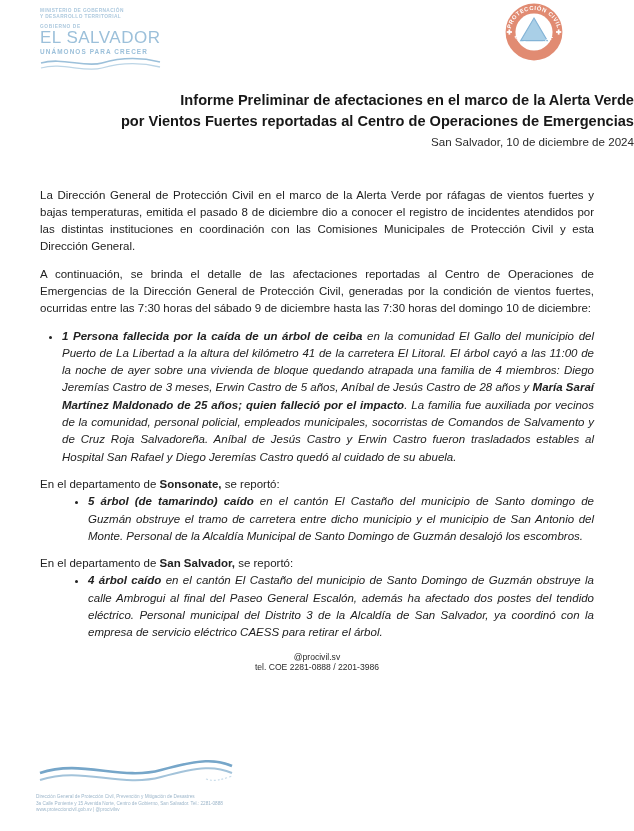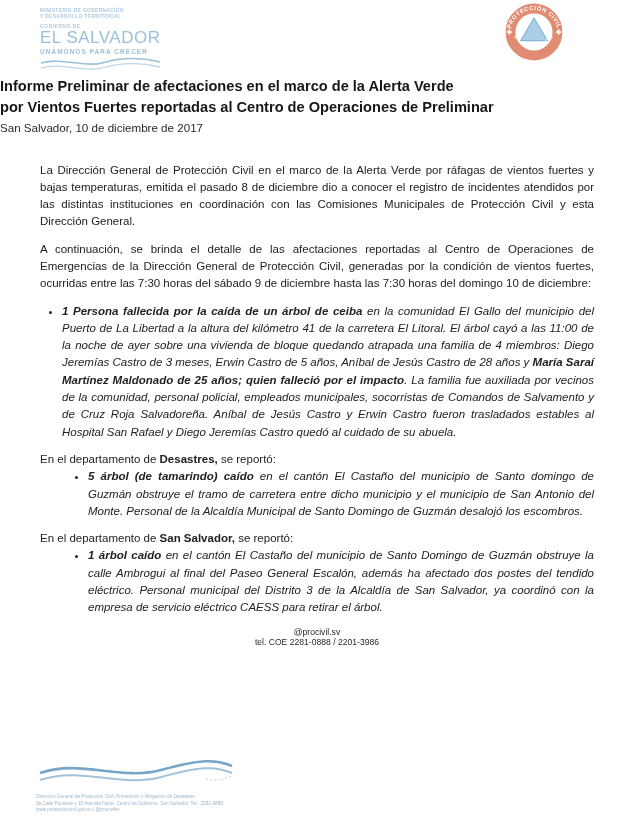--- a/index.html
+++ b/index.html
@@ -13,27 +13,27 @@
   .gov-logo { position:absolute; left:40px; top:8px; width:140px; color:#a3c5dd; }
   .gov-ministry { font-size:4.8px; font-weight:bold; letter-spacing:.4px; line-height:6px; color:#adc9de; }
   .gov-gobierno { font-size:4.8px; font-weight:bold; letter-spacing:.6px; margin-top:4px; color:#adc9de; }
   .gov-country { font-size:17px; letter-spacing:.5px; line-height:18px; color:#9cc0da; }
   .gov-slogan { font-size:6.4px; font-weight:bold; letter-spacing:1.1px; margin-top:1px; color:#9cc0da; }
   .gov-waves { margin-top:2px; display:block; }
 
   .pc-badge { position:absolute; left:505px; top:3px; width:58px; height:58px; }
 
   
-  .title-block { padding-top:76px; text-align:left; }
+  .title-block { padding-top:76px; text-align:right;margin-top:14px; }
   .title-line { font-size:14.6px; font-weight:bold; line-height:20.5px; color:#181818; }
   .subtitle { font-size:11.6px; line-height:15.5px; color:#2a2a2a; }
   .subtitle-first { margin-top:3px; }
 
   
-  .content { padding:0 40px; margin-top:26px; font-size:11.5px; line-height:17.3px; text-align:justify; color:#222; }
+  .content { padding:0 40px; margin-top:37px; font-size:11.5px; line-height:17.3px; text-align:justify; color:#222; }
   .para { margin-bottom:10px; text-align:justify; }
   .section-head { margin-bottom:0; text-align:left; }
   ul.bullets { margin:0 0 10px 0; list-style:disc outside; }
   ul.level1 { padding-left:22px; }
   ul.level2 { padding-left:48px; }
   ul.bullets li { text-align:justify;font-style:italic; }
   .b { font-weight:bold; }
 
   
   .contact { text-align:center; font-size:8.6px; line-height:10.5px; color:#2a2a2a; margin-top:2px; }
@@ -79,40 +79,40 @@
     <text font-size="10" font-weight="bold" fill="#ffffff" font-family="Liberation Sans, sans-serif" letter-spacing="1">
       <textPath href="#arcTop" startOffset="50%" text-anchor="middle">PROTECCIÓN CIVIL</textPath>
     </text>
     <text font-size="10" font-weight="bold" fill="#ffffff" font-family="Liberation Sans, sans-serif" letter-spacing="1">
       <textPath href="#arcBot" startOffset="50%" text-anchor="middle">EL SALVADOR</textPath>
     </text>
   </svg>
 
   <div class="title-block">
     <div class="title-line">Informe Preliminar de afectaciones en el marco de la Alerta Verde</div>
-    <div class="title-line">por Vientos Fuertes reportadas al Centro de Operaciones de Preliminar</div>
-    <div class="subtitle subtitle-first">San Salvador, 10 de diciembre de 2017</div>
+    <div class="title-line">por Vientos Fuertes reportadas al Centro de Operaciones de Emergencias</div>
+    <div class="subtitle subtitle-first">San Salvador, 10 de diciembre de 2024</div>
   </div>
 
   <div class="content">
     <p class="para">La Dirección General de Protección Civil en el marco de la Alerta Verde por ráfagas de vientos fuertes y bajas temperaturas, emitida el pasado 8 de diciembre dio a conocer el registro de incidentes atendidos por las distintas instituciones en coordinación con las Comisiones Municipales de Protección Civil y esta Dirección General.</p>
     <p class="para">A continuación, se brinda el detalle de las afectaciones reportadas al Centro de Operaciones de Emergencias de la Dirección General de Protección Civil, generadas por la condición de vientos fuertes, ocurridas entre las 7:30 horas del sábado 9 de diciembre hasta las 7:30 horas del domingo 10 de diciembre:</p>
 
     <ul class="bullets level1">
       <li><span class="b">1 Persona fallecida por la caída de un árbol de ceiba</span><span> en la comunidad El Gallo del municipio del Puerto de La Libertad a la altura del kilómetro 41 de la carretera El Litoral. El árbol cayó a las 11:00 de la noche de ayer sobre una vivienda de bloque quedando atrapada una familia de 4 miembros: Diego Jeremías Castro de 3 meses, Erwin Castro de 5 años, Aníbal de Jesús Castro de 28 años y </span><span class="b">María Saraí Martínez Maldonado de 25 años; quien falleció por el impacto</span><span>. La familia fue auxiliada por vecinos de la comunidad, personal policial, empleados municipales, socorristas de Comandos de Salvamento y de Cruz Roja Salvadoreña. Aníbal de Jesús Castro y Erwin Castro fueron trasladados estables al Hospital San Rafael y Diego Jeremías Castro quedó al cuidado de su abuela.</span></li>
     </ul>
 
-    <p class="section-head"><span>En el departamento de </span><span class="b">Desastres,</span><span> se reportó:</span></p>
+    <p class="section-head"><span>En el departamento de </span><span class="b">Sonsonate,</span><span> se reportó:</span></p>
     <ul class="bullets level2">
       <li><span class="b">5 árbol (de tamarindo) caído</span><span> en el cantón El Castaño del municipio de Santo domingo de Guzmán obstruye el tramo de carretera entre dicho municipio y el municipio de San Antonio del Monte. Personal de la Alcaldía Municipal de Santo Domingo de Guzmán desalojó los escombros.</span></li>
     </ul>
 
     <p class="section-head"><span>En el departamento de </span><span class="b">San Salvador,</span><span> se reportó:</span></p>
     <ul class="bullets level2">
-      <li><span class="b">1 árbol caído</span><span> en el cantón El Castaño del municipio de Santo Domingo de Guzmán obstruye la calle Ambrogui al final del Paseo General Escalón, además ha afectado dos postes del tendido eléctrico. Personal municipal del Distrito 3 de la Alcaldía de San Salvador, ya coordinó con la empresa de servicio eléctrico CAESS para retirar el árbol.</span></li>
+      <li><span class="b">4 árbol caído</span><span> en el cantón El Castaño del municipio de Santo Domingo de Guzmán obstruye la calle Ambrogui al final del Paseo General Escalón, además ha afectado dos postes del tendido eléctrico. Personal municipal del Distrito 3 de la Alcaldía de San Salvador, ya coordinó con la empresa de servicio eléctrico CAESS para retirar el árbol.</span></li>
     </ul>
 
     <div class="contact">
       <div>@procivil.sv</div>
       <div>tel. COE 2281-0888 / 2201-3986</div>
     </div>
   </div>
 
   <div class="bottom-logo">
     <svg class="swoosh" width="200" height="34" viewBox="0 0 200 34">

